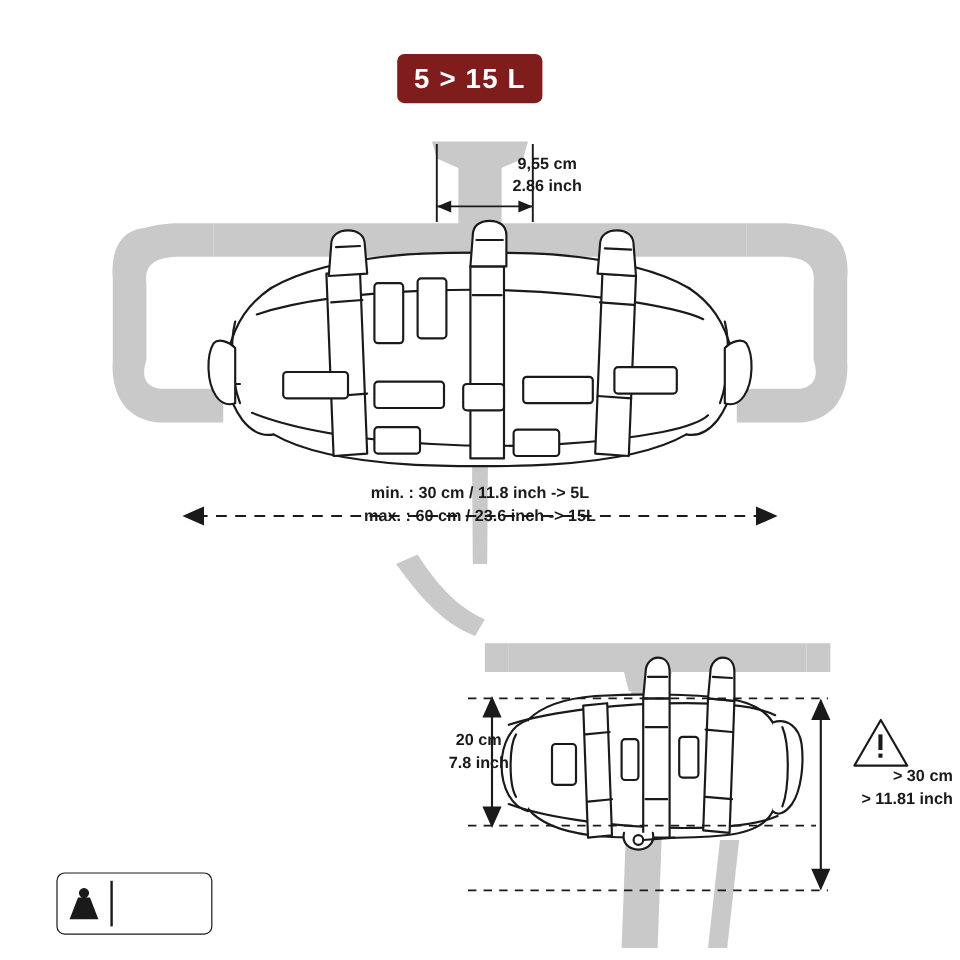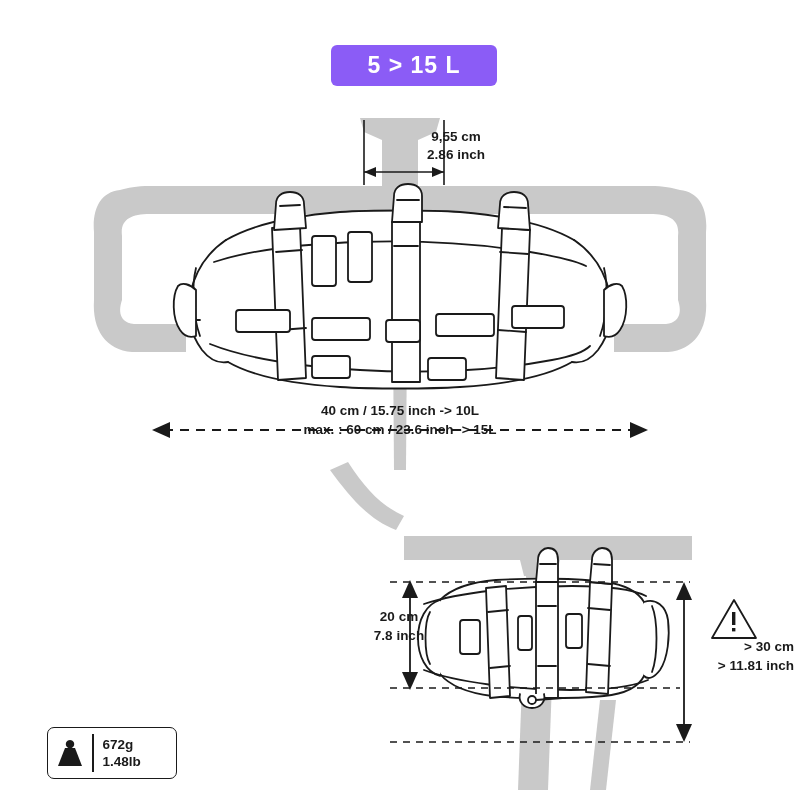--- a/index.html
+++ b/index.html
@@ -19,23 +19,23 @@
     left: 0; top: 0;
     width: 800px;
     height: 800px;
   }
   .abs { position: absolute; }
 
   
   #capacity-badge {
     left: 331px;
     top: 45px;
-    width: 166px;
+    width: 121px;
     height: 41px;
-    background: #8b5cf6;
+    background: #7f1d1d;
     border-radius: 6px;
     color: #ffffff;
     font-size: 23px;
     font-weight: bold;
     letter-spacing: 1px;
     display: flex;
     align-items: center;
     justify-content: center;
   }
 
@@ -319,21 +319,21 @@
   <div id="capacity-badge" class="abs">
     <span>5 &gt; 15 L</span>
   </div>
 
   <div id="label-top-width" class="abs lbl center">
     <div>9,55 cm</div>
     <div>2.86 inch</div>
   </div>
 
   <div id="label-widths" class="abs lbl center">
-    <div>40 cm / 15.75 inch -&gt; 10L</div>
+    <div>min. : 30 cm / 11.8 inch -&gt; 5L</div>
     <div>max. : 60 cm / 23.6 inch -&gt; 15L</div>
   </div>
 
   <div id="label-height-left" class="abs lbl center">
     <div>20 cm</div>
     <div>7.8 inch</div>
   </div>
 
   <div id="label-height-right" class="abs lbl">
     <div>&gt; 30 cm</div>
@@ -341,19 +341,15 @@
   </div>
 
   <div id="weight-box" class="abs">
     <div id="weight-icon">
       <svg width="30" height="32" viewBox="0 0 30 32">
         <path d="M15,3 a4.2,4.2 0 1,0 0.01,0 Z" fill="#1a1a1a"></path>
         <path d="M10,11 L20,11 L27,29 L3,29 Z" fill="#1a1a1a"></path>
       </svg>
     </div>
     <div id="weight-divider"></div>
-    <div id="weight-text">
-      <div>672g</div>
-      <div>1.48lb</div>
-    </div>
   </div>
 
 </div>
 
 </body></html>

